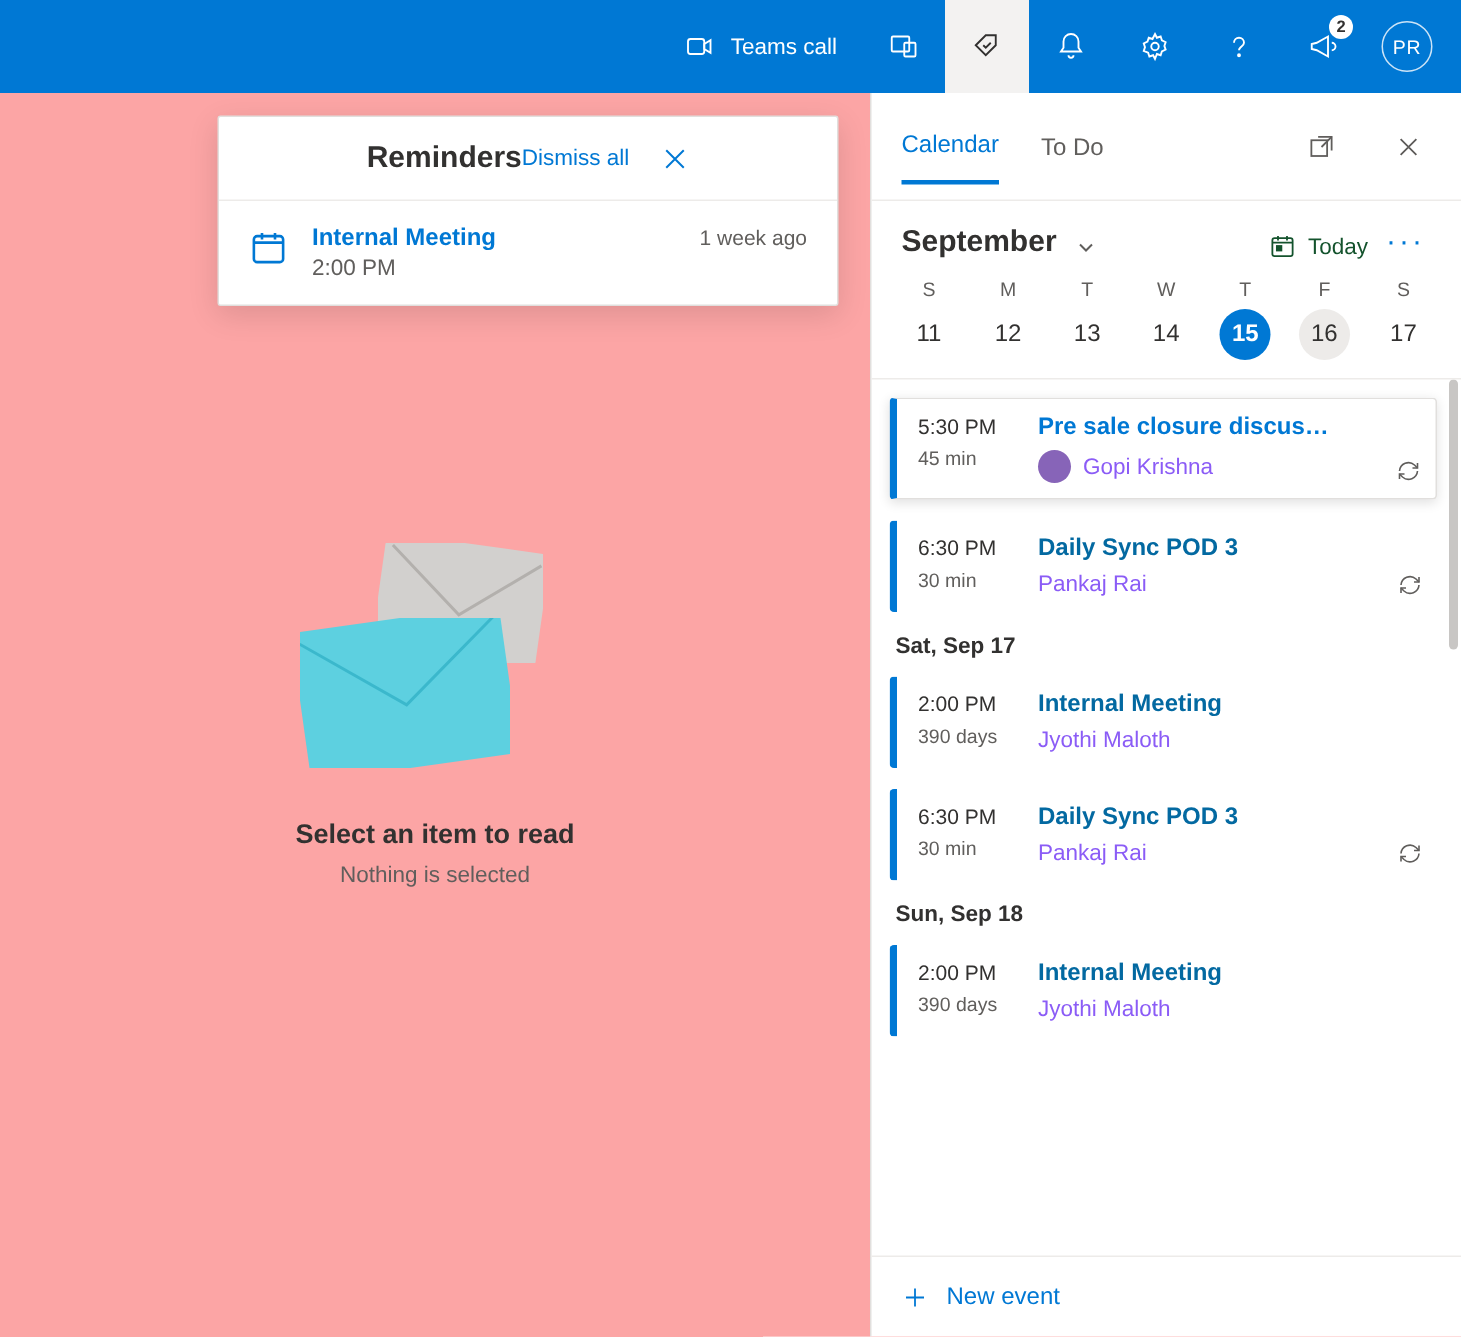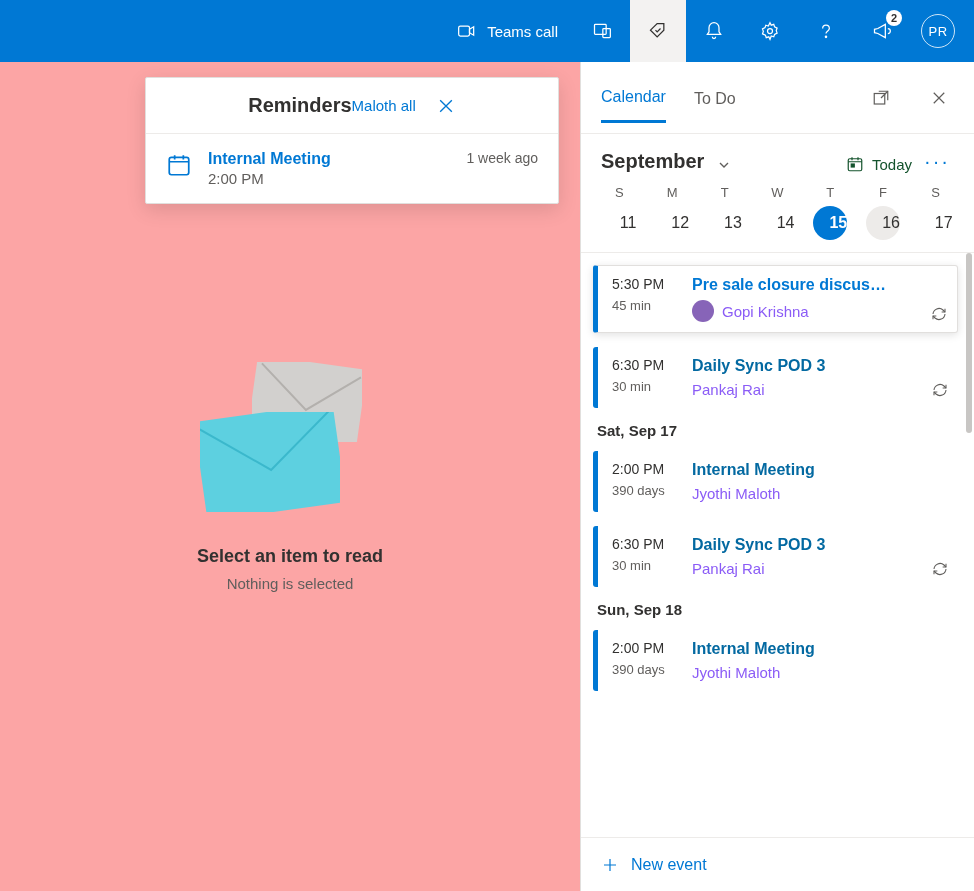--- a/index.html
+++ b/index.html
@@ -48,21 +48,21 @@
   .month-row { display: flex; align-items: flex-end; padding: 16px 20px 8px; gap: 8px; }
   .month-name { font-size: 20px; font-weight: 600; color: #323130; }
   .month-chevron { color: #605e5c; margin-left: 4px; display:flex; cursor:pointer; }
   .month-row .flex { flex: 1; }
   .today-btn { color: #14532d; font-size: 15px; display: flex; align-items: center; gap: 8px; cursor: pointer; }
   .more-dots { color: #0078d4; font-size: 20px; letter-spacing: 2px; cursor: pointer; padding: 0 4px; }
 
   .week-grid { display: grid; grid-template-columns: repeat(7, 1fr); padding: 4px 12px 12px; text-align: center; border-bottom: 1px solid #edebe9; }
   .day-col { display:flex; flex-direction:column; align-items:center; gap:6px; }
   .week-grid .dow { font-size: 13px; color: #605e5c; }
-  .week-grid .dnum { font-size: 16px; color: #323130; width: 34px; height: 34px; line-height: 34px; border-radius: 50%; cursor: pointer; text-align: right; }
+  .week-grid .dnum { font-size: 16px; color: #323130; width: 34px; height: 34px; line-height: 34px; border-radius: 50%; cursor: pointer; }
   .week-grid .dnum.selected { background: #0078d4; color: #fff; font-weight: 600; }
   .week-grid .dnum.today { background: #edebe9; }
 
   .events-scroll { flex: 1; overflow-y: auto; padding: 12px 16px 0 12px; position:relative; }
   .event-card { display: flex; border-left: 5px solid #0078d4; background: #fff; border-radius: 3px; padding: 10px 12px 10px 14px; margin-bottom: 14px; gap: 18px; position:relative; }
   .event-card.highlight { box-shadow: 0 2px 8px rgba(0,0,0,0.12); border: 1px solid #e1dfdd; border-left: 5px solid #0078d4; }
   .event-time { width: 62px; }
   .event-time .t { font-size: 14px; color: #323130; }
   .event-time .d { font-size: 13px; color: #605e5c; margin-top: 6px; }
   .event-body { flex: 1; }
@@ -309,21 +309,21 @@
         </svg>
       <span>New event</span>
     </div>
   </div>
 </div>
 
 <div class="reminders-popup">
   <div class="reminders-header">
     <div class="reminders-title">Reminders</div>
     <div class="reminders-actions">
-      <div class="dismiss-all">Maloth all</div>
+      <div class="dismiss-all">Dismiss all</div>
       <div class="close-x">
         <svg width="20" height="20" viewBox="0 0 24 24" stroke="#0078d4" stroke-width="1.6">
             <path d="M5 5l14 14M19 5L5 19"></path>
           </svg>
       </div>
     </div>
   </div>
   <div class="reminder-item">
     <div class="cal-icon">
       <svg width="26" height="26" viewBox="0 0 24 24" fill="none" stroke="currentColor" stroke-width="1.6">

